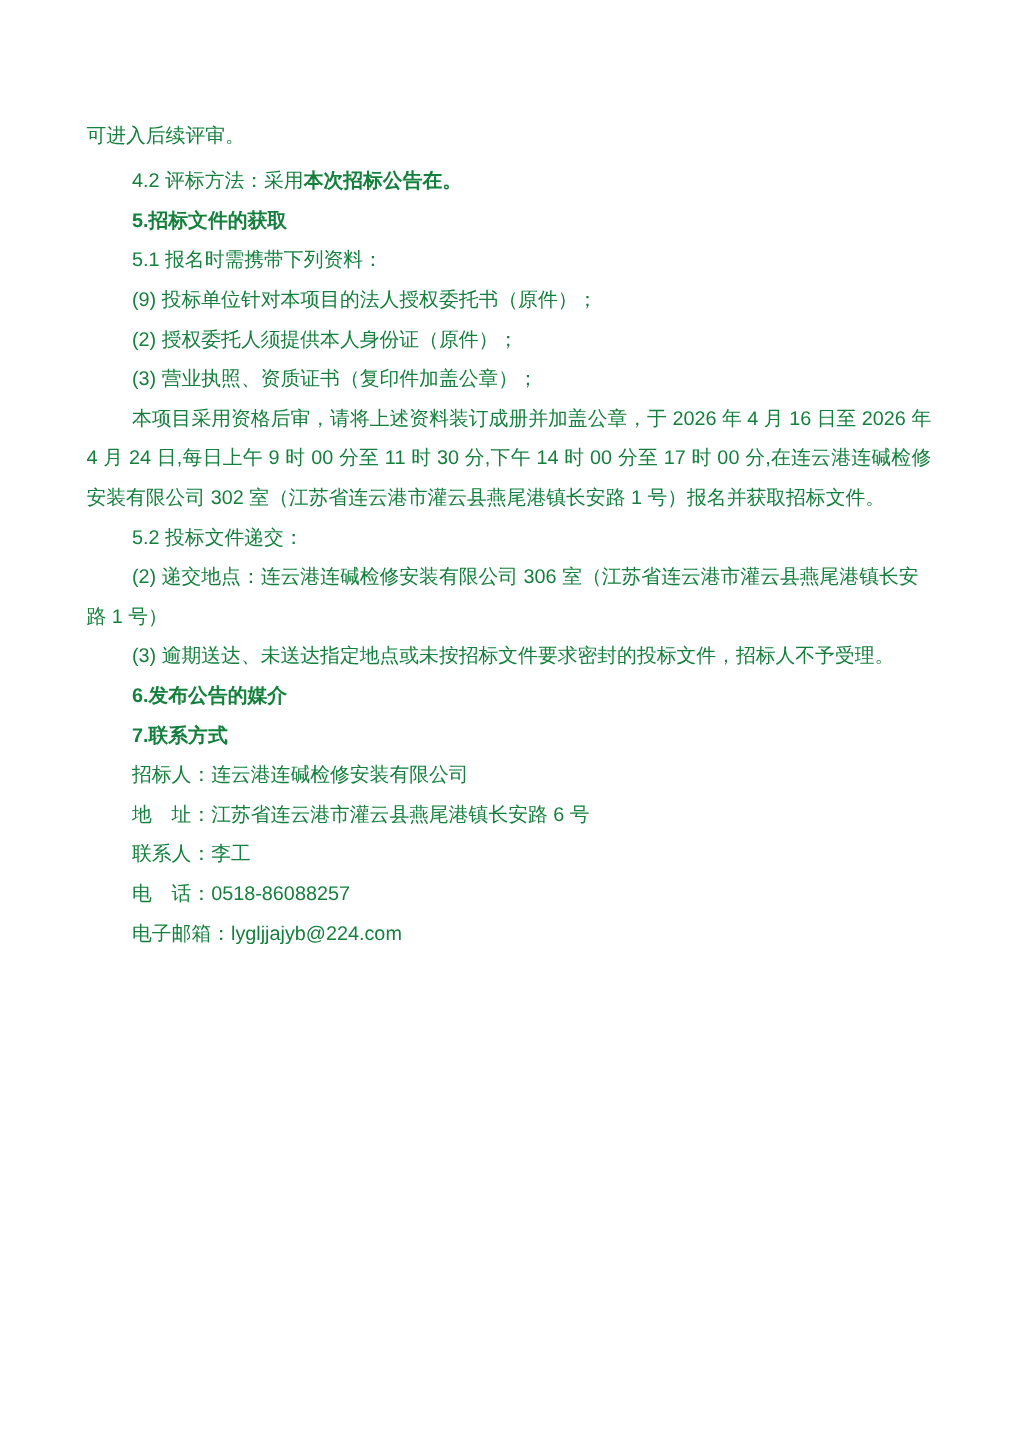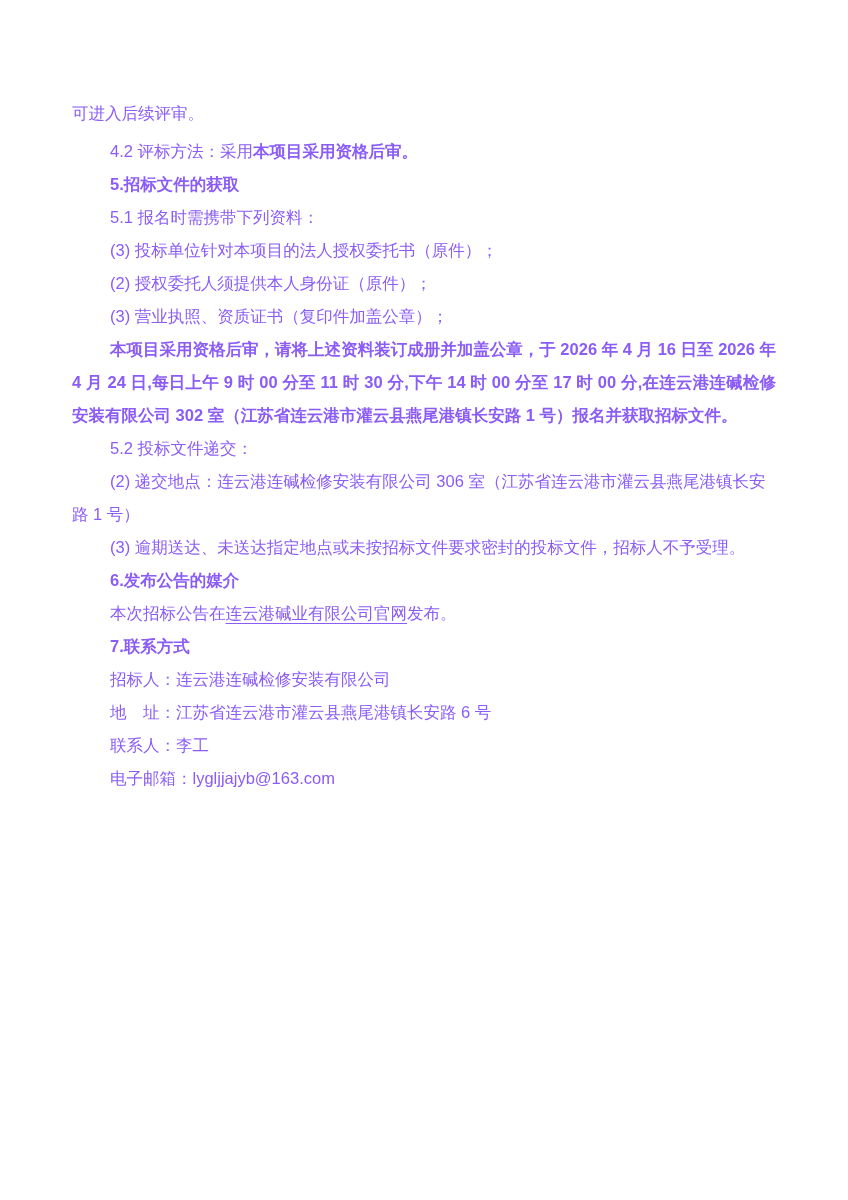--- a/index.html
+++ b/index.html
@@ -11,85 +11,84 @@
     position: relative;
     width: 848px;
     height: 1200px;
     margin: 0 auto;
     background: #ffffff;
     box-sizing: border-box;
     padding: 97px 72px 0 72px;
     font-family: "Liberation Sans", "DejaVu Sans", sans-serif;
     font-size: 16.5px;
     line-height: 33px;
-    color: #8b5cf6;
+    color: #15803d;
     overflow: hidden;
   }
   .page p {
     margin: 0;
     padding: 0;
   }
   .indent {
     text-indent: 38px;
   }
   .heading {
     font-weight: 700;
   }
   .bold-seg {
     font-weight: 700;
   }
   .justify {
     text-align: justify;
-    font-weight: bold;
   }
   .space-before {
     margin-top: 5px !important;
   }
   .doc-underline {
     text-decoration: underline;
     text-decoration-thickness: 1px;
     text-underline-offset: 4px;
   }
 </style>
 </head>
 <body>
 
 <div class="page">
 
   <p>可进入后续评审。</p>
 
-  <p class="indent space-before"><span>4.2 评标方法：采用</span><span class="bold-seg">本项目采用资格后审。</span></p>
+  <p class="indent space-before"><span>4.2 评标方法：采用</span><span class="bold-seg">本次招标公告在。</span></p>
 
   <p class="indent heading">5.招标文件的获取</p>
 
   <p class="indent">5.1 报名时需携带下列资料：</p>
 
-  <p class="indent">(3) 投标单位针对本项目的法人授权委托书（原件）；</p>
+  <p class="indent">(9) 投标单位针对本项目的法人授权委托书（原件）；</p>
 
   <p class="indent">(2) 授权委托人须提供本人身份证（原件）；</p>
 
   <p class="indent">(3) 营业执照、资质证书（复印件加盖公章）；</p>
 
   <p class="indent justify">本项目采用资格后审，请将上述资料装订成册并加盖公章，于 2026 年 4 月 16 日至 2026 年 4 月 24 日,每日上午 9 时 00 分至 11 时 30 分,下午 14 时 00 分至 17 时 00 分,在连云港连碱检修安装有限公司 302 室（江苏省连云港市灌云县燕尾港镇长安路 1 号）报名并获取招标文件。</p>
 
   <p class="indent">5.2 投标文件递交：</p>
 
 
   <p class="indent">(2) 递交地点：连云港连碱检修安装有限公司 306 室（江苏省连云港市灌云县燕尾港镇长安路 1 号）</p>
 
   <p class="indent">(3) 逾期送达、未送达指定地点或未按招标文件要求密封的投标文件，招标人不予受理。</p>
 
   <p class="indent heading">6.发布公告的媒介</p>
 
-  <p class="indent"><span>本次招标公告在</span><span class="doc-underline">连云港碱业有限公司官网</span><span>发布。</span></p>
 
   <p class="indent heading">7.联系方式</p>
 
   <p class="indent">招标人：连云港连碱检修安装有限公司</p>
 
   <p class="indent">地　址：江苏省连云港市灌云县燕尾港镇长安路 6 号</p>
 
   <p class="indent">联系人：李工</p>
 
+  <p class="indent">电　话：0518-86088257</p>
 
-  <p class="indent">电子邮箱：lygljjajyb@163.com</p>
+  <p class="indent">电子邮箱：lygljjajyb@224.com</p>
 
 </div>
 
 </body></html>

